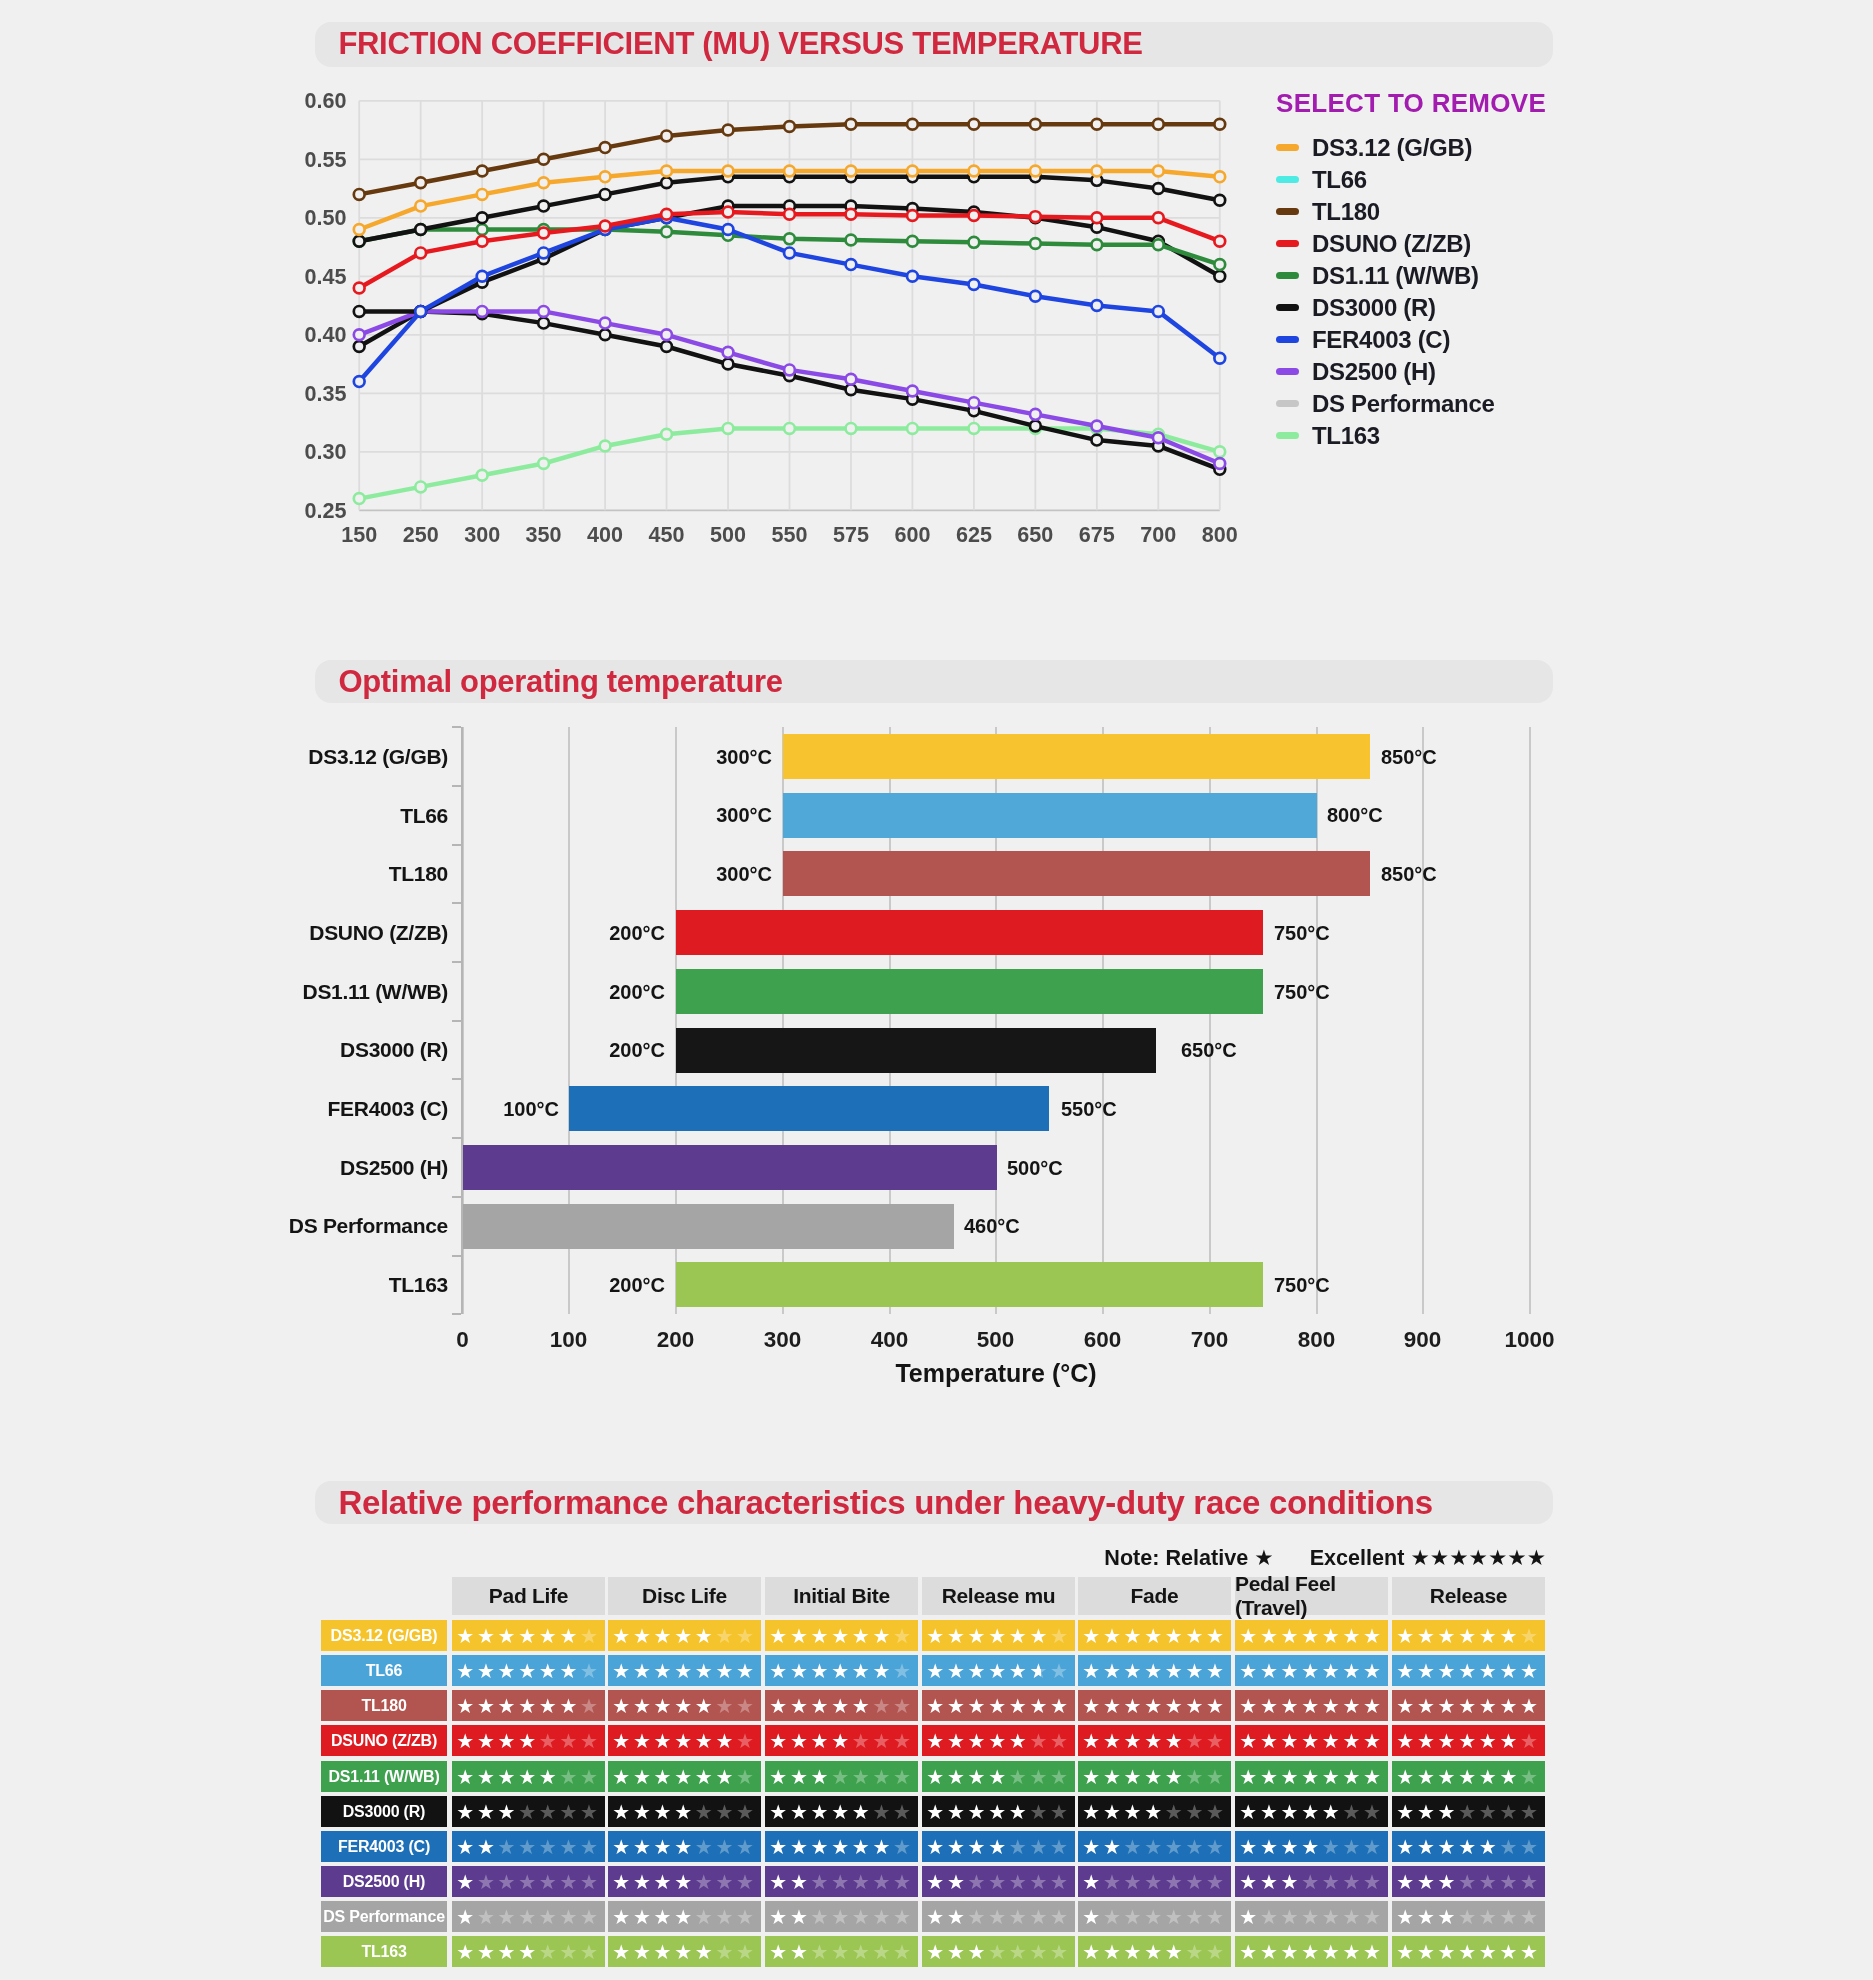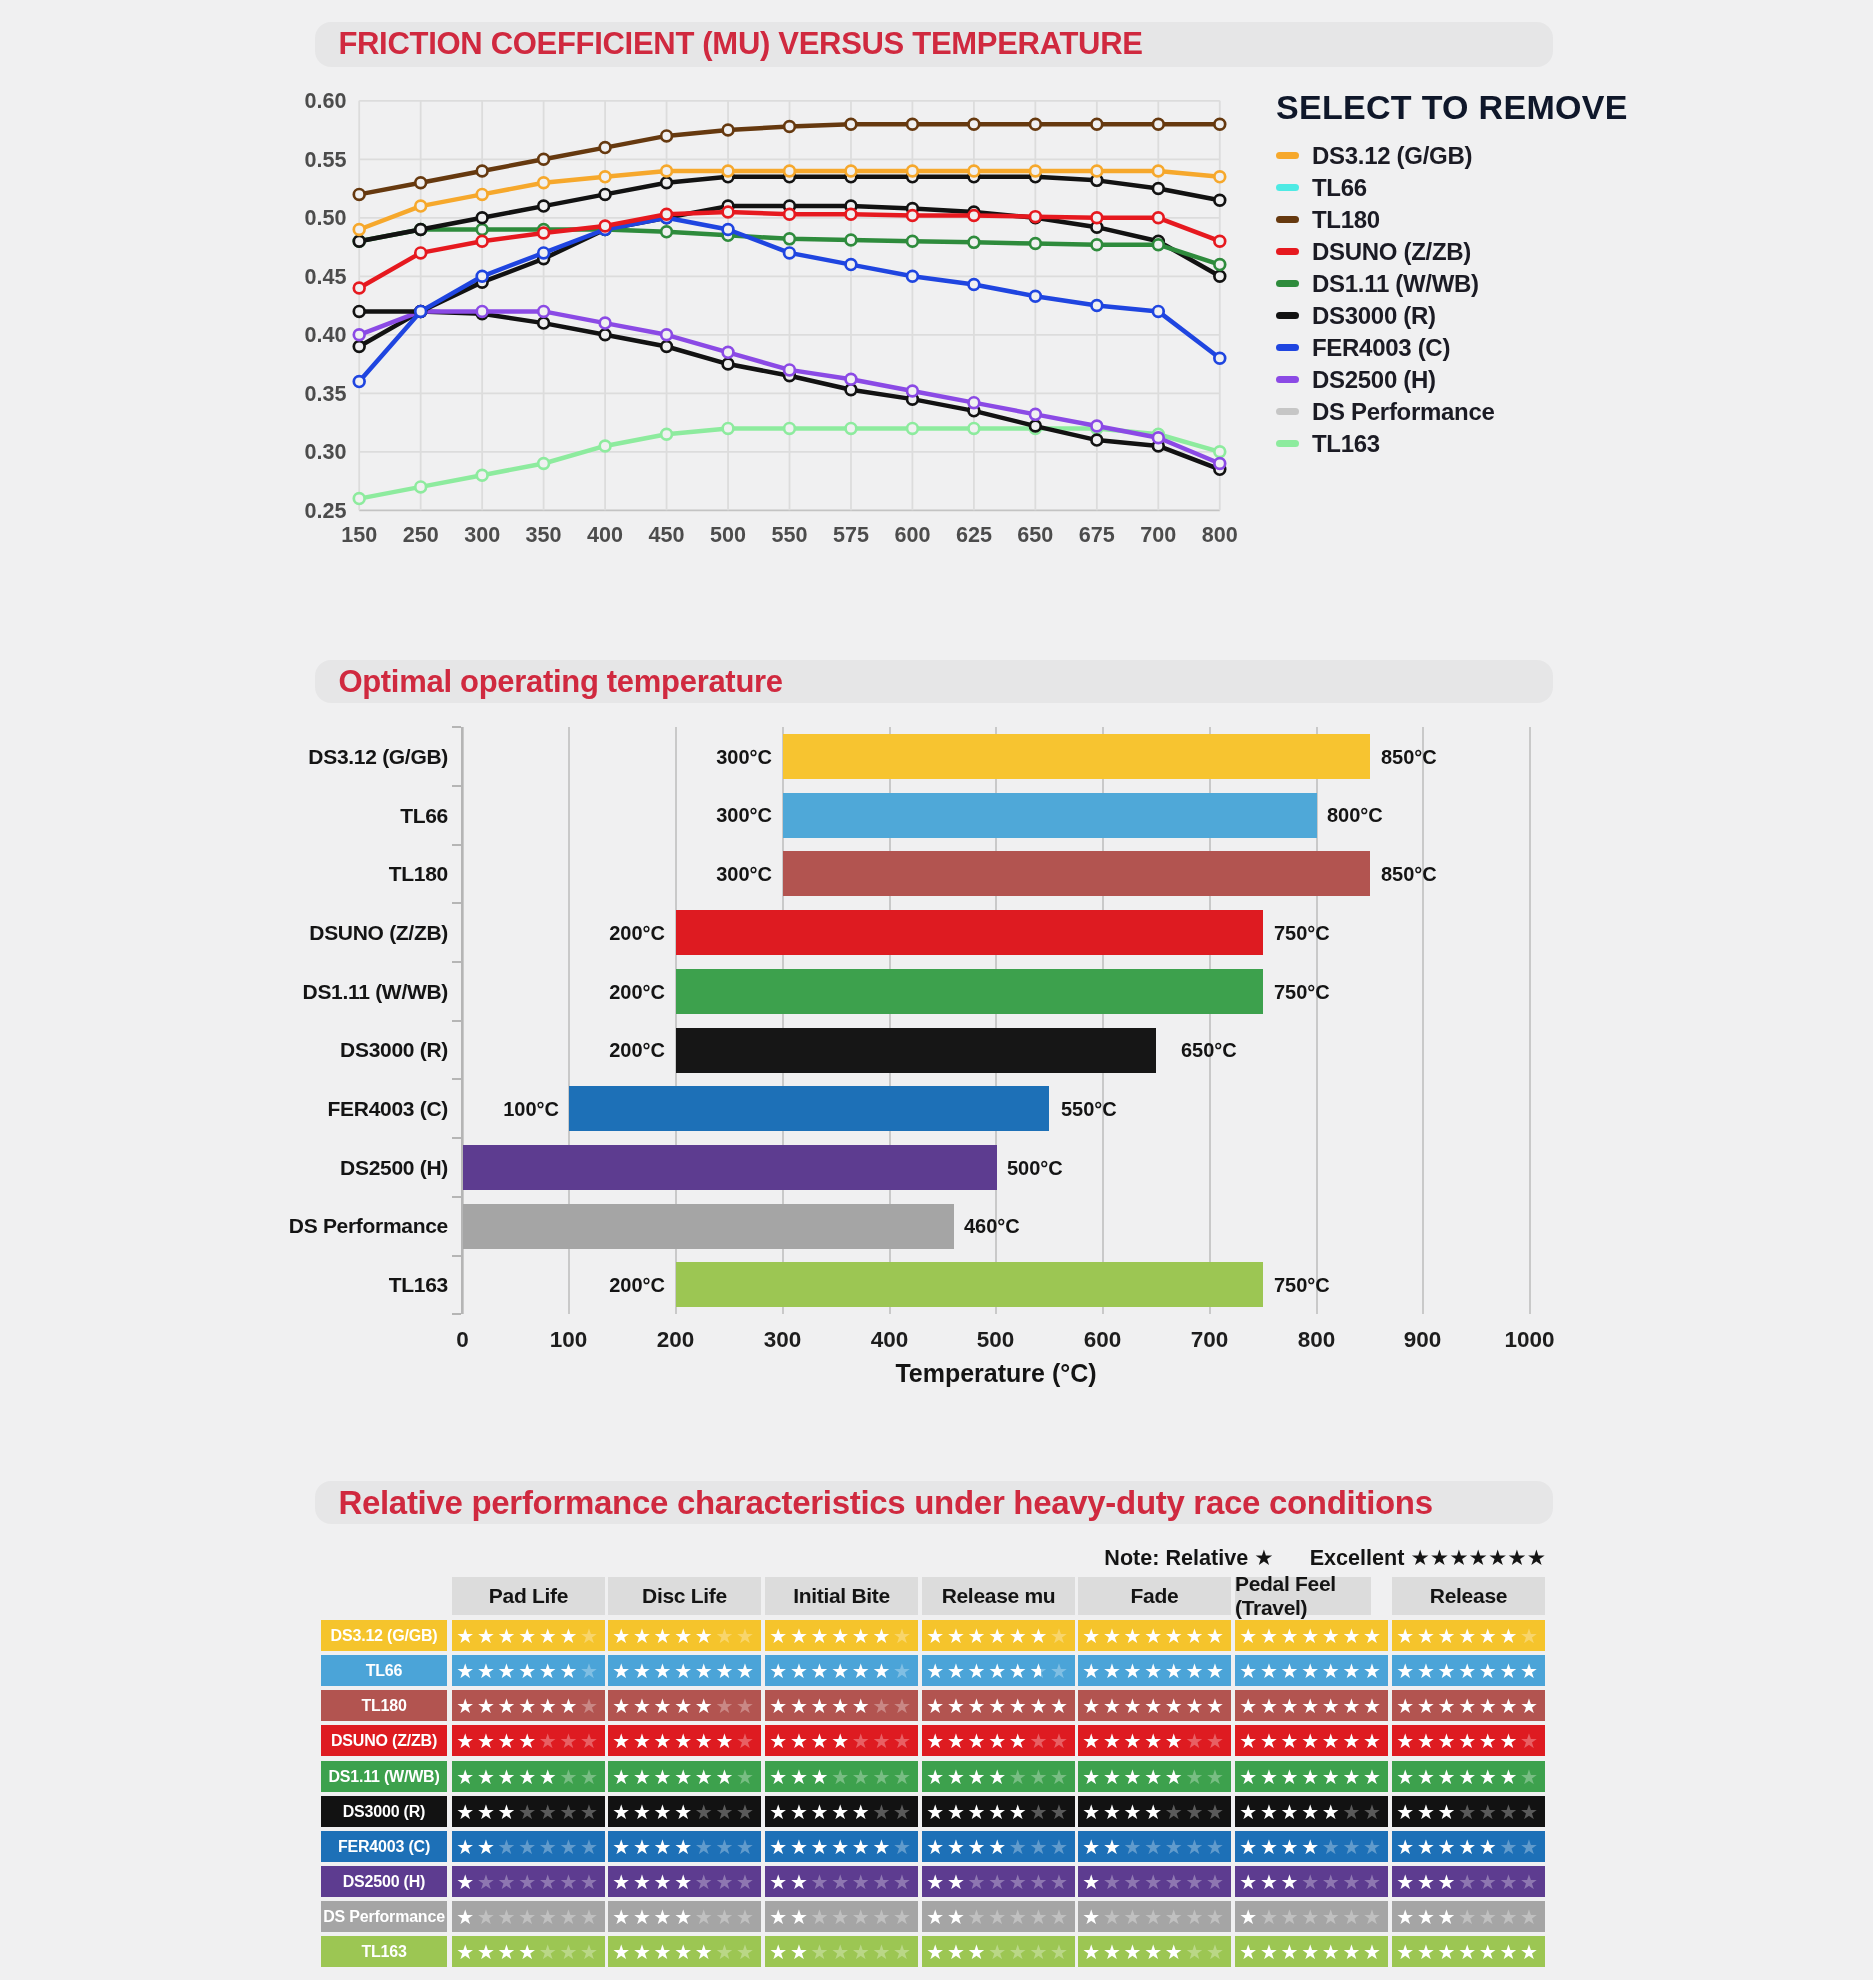--- a/index.html
+++ b/index.html
@@ -13,21 +13,21 @@
     position:absolute;left:315px;width:1238px;height:45px;
     background:#e6e6e7;border-radius:16px;
     display:flex;align-items:center;padding-left:23.4px;box-sizing:border-box;
   }
   .pill h2{
     margin:0;font-size:31px;font-weight:700;letter-spacing:-0.3px;color:#d0293f;
   }
   
   #line-chart-svg{position:absolute;left:0;top:0;pointer-events:none;}
   #legend{position:absolute;left:1276px;top:88px;width:378px;}
-  #legend-title{font-size:34px;font-weight:700;color:#0f172a;letter-spacing:0.3px;margin-bottom:12.6px;}
+  #legend-title{font-size:26px;font-weight:700;color:#a21caf;letter-spacing:0.3px;margin-bottom:12.6px;}
   .legend-item{display:flex;align-items:center;height:32px;cursor:pointer;}
   .legend-swatch{width:22.5px;height:6.3px;border-radius:3.6px;margin-right:13.5px;flex:none;}
   .legend-label{font-size:24px;font-weight:600;color:#1b1b24;letter-spacing:-0.3px;}
   
   #temp-chart{position:absolute;left:0;top:0;width:1874px;height:1980px;pointer-events:none;}
   .grid-v{position:absolute;width:1.8px;background:#c9c9c9;}
   .axis-line{position:absolute;width:1.8px;background:#b5b5b5;}
   .axis-stub{position:absolute;height:1.8px;background:#b5b5b5;}
   .bar-row-label{
     position:absolute;width:212px;text-align:right;
@@ -417,21 +417,21 @@
   <h2 style="font-size:33px">Relative performance characteristics under heavy-duty race conditions</h2>
 </div>
 
 <div id="note"><span>Note:  </span><span>Relative ★</span><span class="sp"></span><span>Excellent ★★★★★★★</span></div>
 <div id="perf-table">
     <div class="th" style="left: 452px; top: 1577px; width: 153px;">Pad Life</div>
     <div class="th" style="left: 608px; top: 1577px; width: 153px;">Disc Life</div>
     <div class="th" style="left: 765px; top: 1577px; width: 153px;">Initial Bite</div>
     <div class="th" style="left: 922px; top: 1577px; width: 153px;">Release mu</div>
     <div class="th" style="left: 1078px; top: 1577px; width: 153px;">Fade</div>
-    <div class="th" style="left: 1235px; top: 1577px; width: 136px;">Pedal Feel (Travel)</div>
+    <div class="th" style="left: 1235px; top: 1577px; width: 153px;">Pedal Feel (Travel)</div>
     <div class="th" style="left: 1392px; top: 1577px; width: 153px;">Release</div>
     <div class="row-label" style="left: 321px; top: 1620px; width: 126px; height: 31px; background: rgb(245, 196, 44);">DS3.12 (G/GB)</div>
     <div class="star-cell" style="left: 452px; top: 1620px; width: 153px; height: 31px; background: rgb(245, 196, 44);">
       <span class="st">★</span>
       <span class="st">★</span>
       <span class="st">★</span>
       <span class="st">★</span>
       <span class="st">★</span>
       <span class="st">★</span>
       <span class="st dim">★</span>

